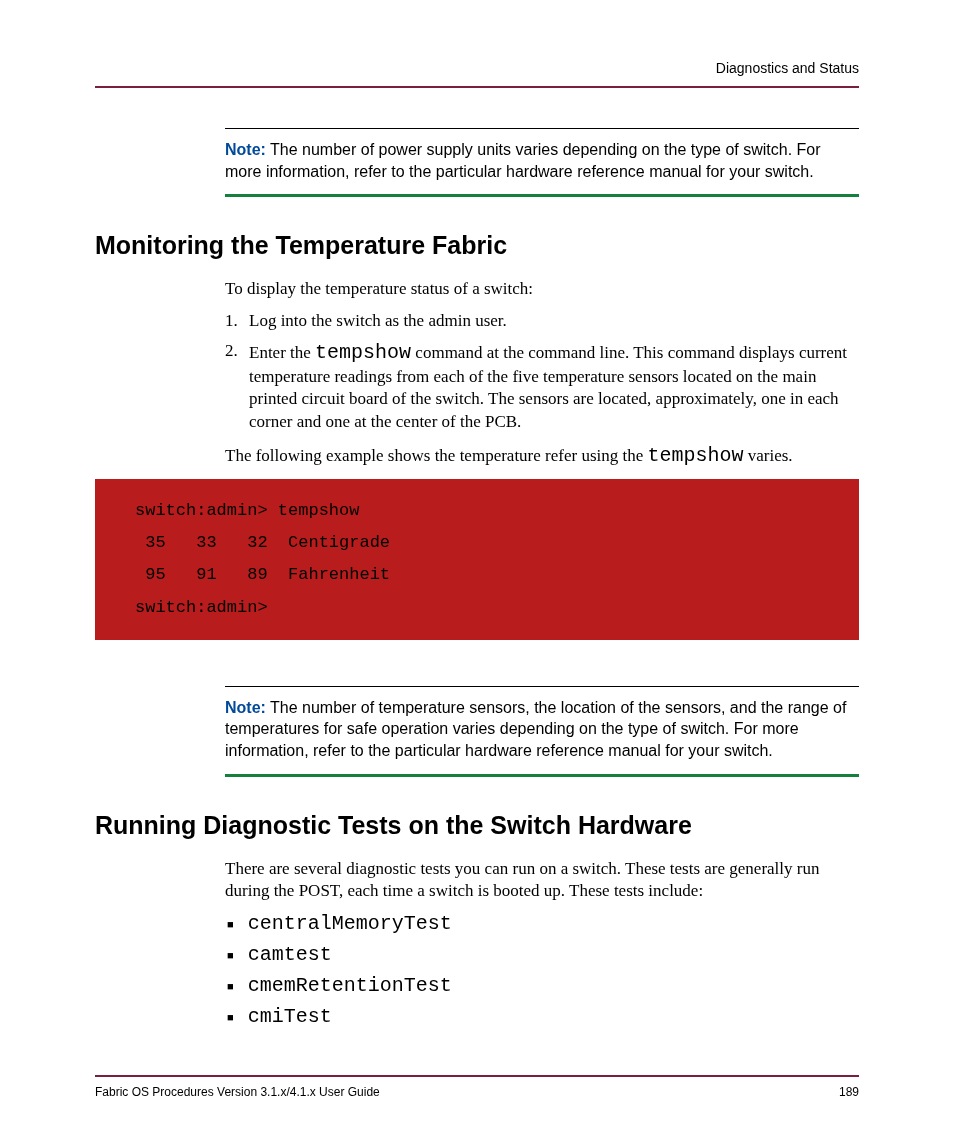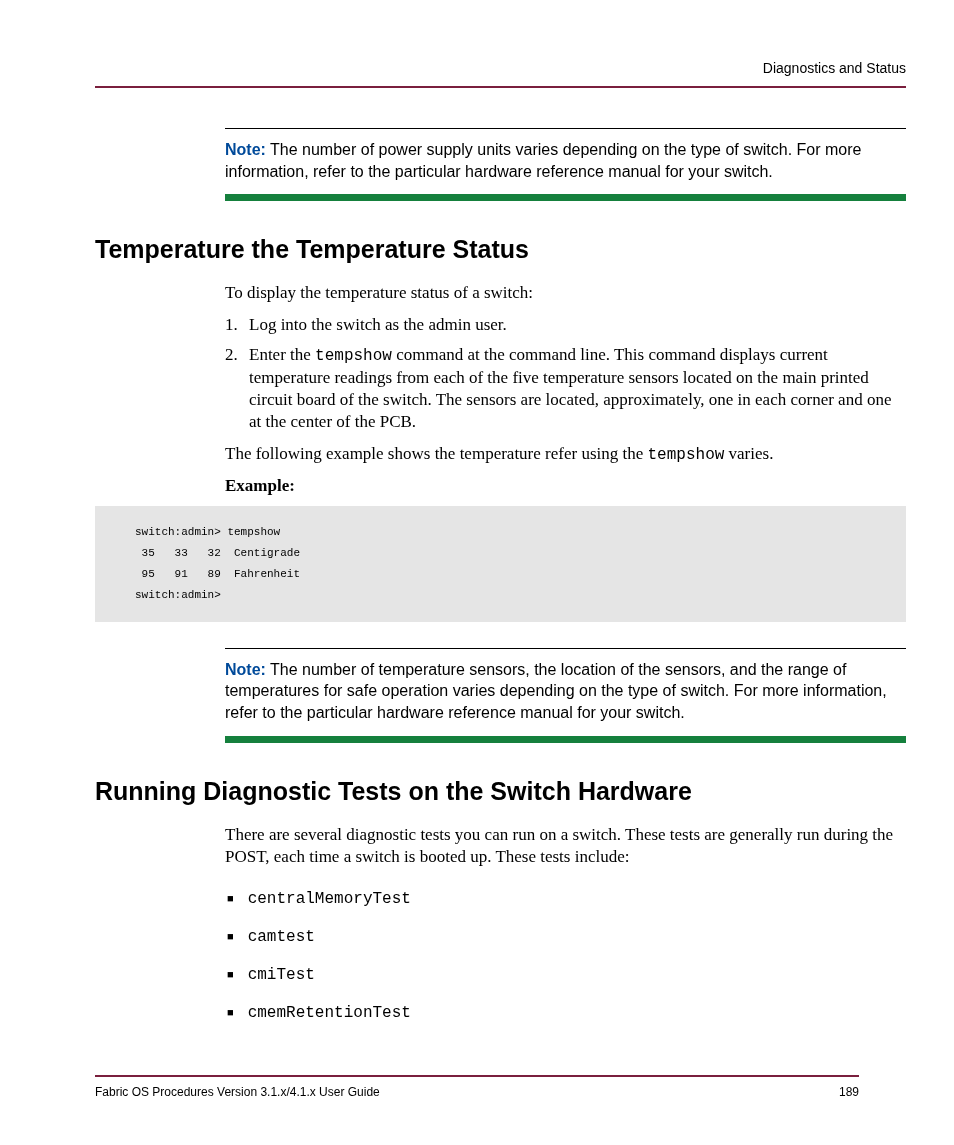--- a/index.html
+++ b/index.html
@@ -7,40 +7,40 @@
     padding: 0;
     background: #fff;
     font-family: "Times New Roman", Times, serif;
     color: #000;
     width: 954px;
     height: 1145px;
     position: relative;
     box-sizing: border-box;
   }
   .page {
-    padding: 60px 48px 50px 95px;
+    padding: 60px 95px 50px 95px;
     box-sizing: border-box;
     position: relative;
     height: 100%;
   }
   .header-right {
     text-align: right;
     font-family: Arial, Helvetica, sans-serif;
     font-size: 14px;
     margin-bottom: 10px;
   }
   .maroon-rule {
     border: none;
     border-top: 2px solid #7a1f3d;
     margin: 0 0 40px 0;
   }
   .note-block {
     margin-left: 130px;
     border-top: 1px solid #000;
-    border-bottom: 7px solid #15803d;
+    border-bottom: 3px solid #15803d;
     padding: 10px 0 12px 0;
     font-family: Arial, Helvetica, sans-serif;
     font-size: 16px;
     line-height: 1.35;
     margin-bottom: 34px;
   }
   .note-label {
     font-weight: bold;
     color: #004a9a;
   }
@@ -70,36 +70,35 @@
     line-height: 1.3;
   }
   ol.numbered li .num {
     min-width: 24px;
   }
   ol.numbered li .txt {
     flex: 1;
   }
   .mono {
     font-family: "Courier New", Courier, monospace;
-    font-size: 16px;
-    margin-top: 12px;
+    font-size: 20px;
   }
   .example-label {
     font-weight: bold;
     font-size: 17px;
     margin: 8px 0 10px 0;
   }
   .code-block {
-    background: #e5e5e5;
+    background: #b91c1c;
     font-family: "Courier New", Courier, monospace;
-    font-size: 11px;
+    font-size: 17px;
     line-height: 1.9;
     padding: 16px 14px 16px 40px;
     white-space: pre;
-    margin: 0 0 26px 0;
+    margin: 0 0 46px 0;
   }
   ul.square {
     list-style: none;
     padding: 0;
     margin: 0;
     font-size: 17px;
   }
   ul.square li {
     display: flex;
     align-items: baseline;
@@ -137,21 +136,21 @@
 <div class="page">
 
   <div class="header-right">Diagnostics and Status</div>
   <hr class="maroon-rule">
 
   <div class="note-block">
     <span class="note-label">Note:</span>
     <span>The number of power supply units varies depending on the type of switch. For more information, refer to the particular hardware reference manual for your switch.</span>
   </div>
 
-  <h2 class="section">Temperature the Temperature Status</h2>
+  <h2 class="section">Monitoring the Temperature Fabric</h2>
 
   <div class="body-indent">
     <p class="para">To display the temperature status of a switch:</p>
 
     <ol class="numbered">
       <li>
         <span class="num">1.</span>
         <span class="txt">Log into the switch as the admin user.</span>
       </li>
       <li>
@@ -159,21 +158,20 @@
         <span class="txt">
           <span>Enter the </span><span class="mono">tempshow</span><span> command at the command line. This command displays current temperature readings from each of the five temperature sensors located on the main printed circuit board of the switch. The sensors are located, approximately, one in each corner and one at the center of the PCB.</span>
         </span>
       </li>
     </ol>
 
     <p class="para">
       <span>The following example shows the temperature refer using the  </span><span class="mono">tempshow</span><span> varies.</span>
     </p>
 
-    <p class="example-label">Example:</p>
   </div>
 
   <div class="code-block">switch:admin&gt; tempshow
  35   33   32  Centigrade
  95   91   89  Fahrenheit
 switch:admin&gt;</div>
 
   <div class="note-block">
     <span class="note-label">Note:</span>
     <span>The number of temperature sensors, the location of the sensors, and the range of temperatures for safe operation varies depending on the type of switch. For more information, refer to the particular hardware reference manual for your switch.</span>
@@ -185,24 +183,24 @@
     <p class="para">There are several diagnostic tests you can run on a switch. These tests are generally run during the POST, each time a switch is booted up. These tests include:</p>
 
     <ul class="square">
       <li>
           <span class="mono">centralMemoryTest</span>
         </li>
       <li>
           <span class="mono">camtest</span>
         </li>
       <li>
+          <span class="mono">cmemRetentionTest</span>
+        </li>
+      <li>
           <span class="mono">cmiTest</span>
-        </li>
-      <li>
-          <span class="mono">cmemRetentionTest</span>
         </li>
     </ul>
   </div>
 
   <div class="footer">
     <hr class="footer-rule">
     <div class="footer-row">
       <span>Fabric OS Procedures Version 3.1.x/4.1.x User Guide</span>
       <span>189</span>
     </div>

